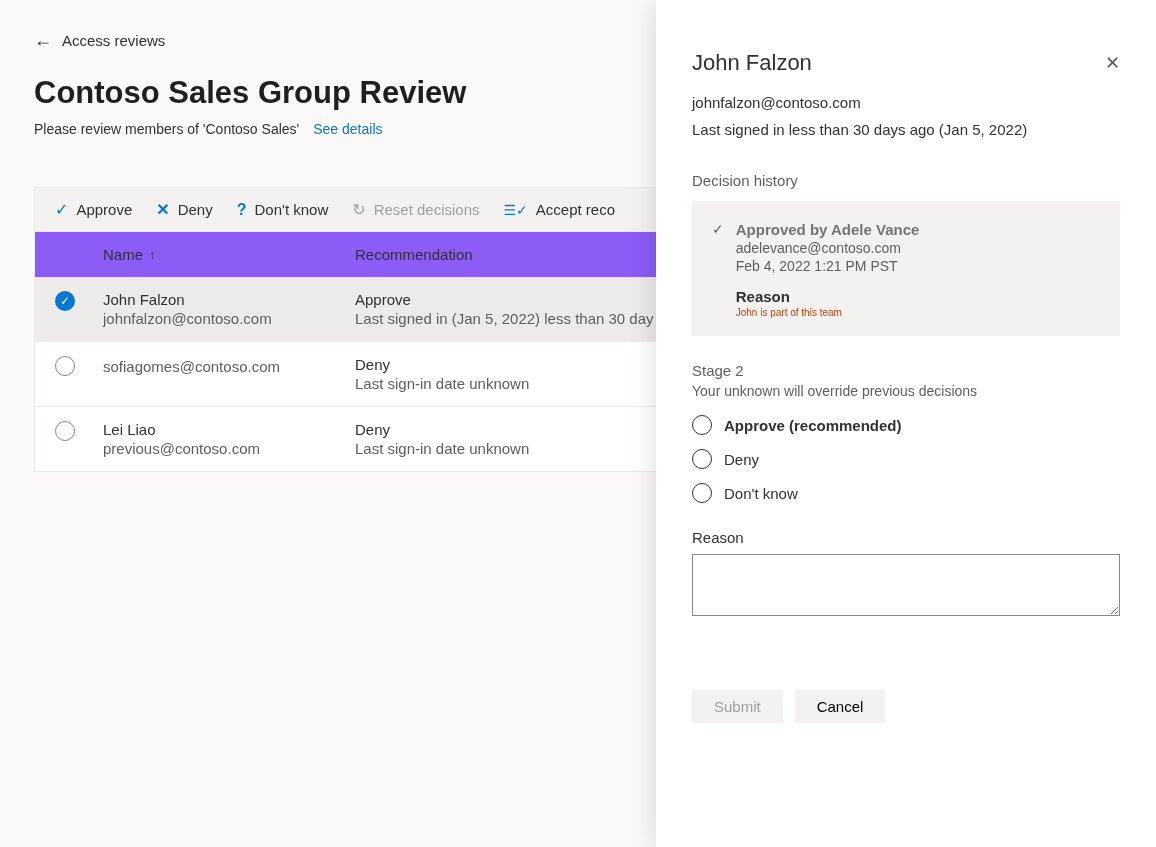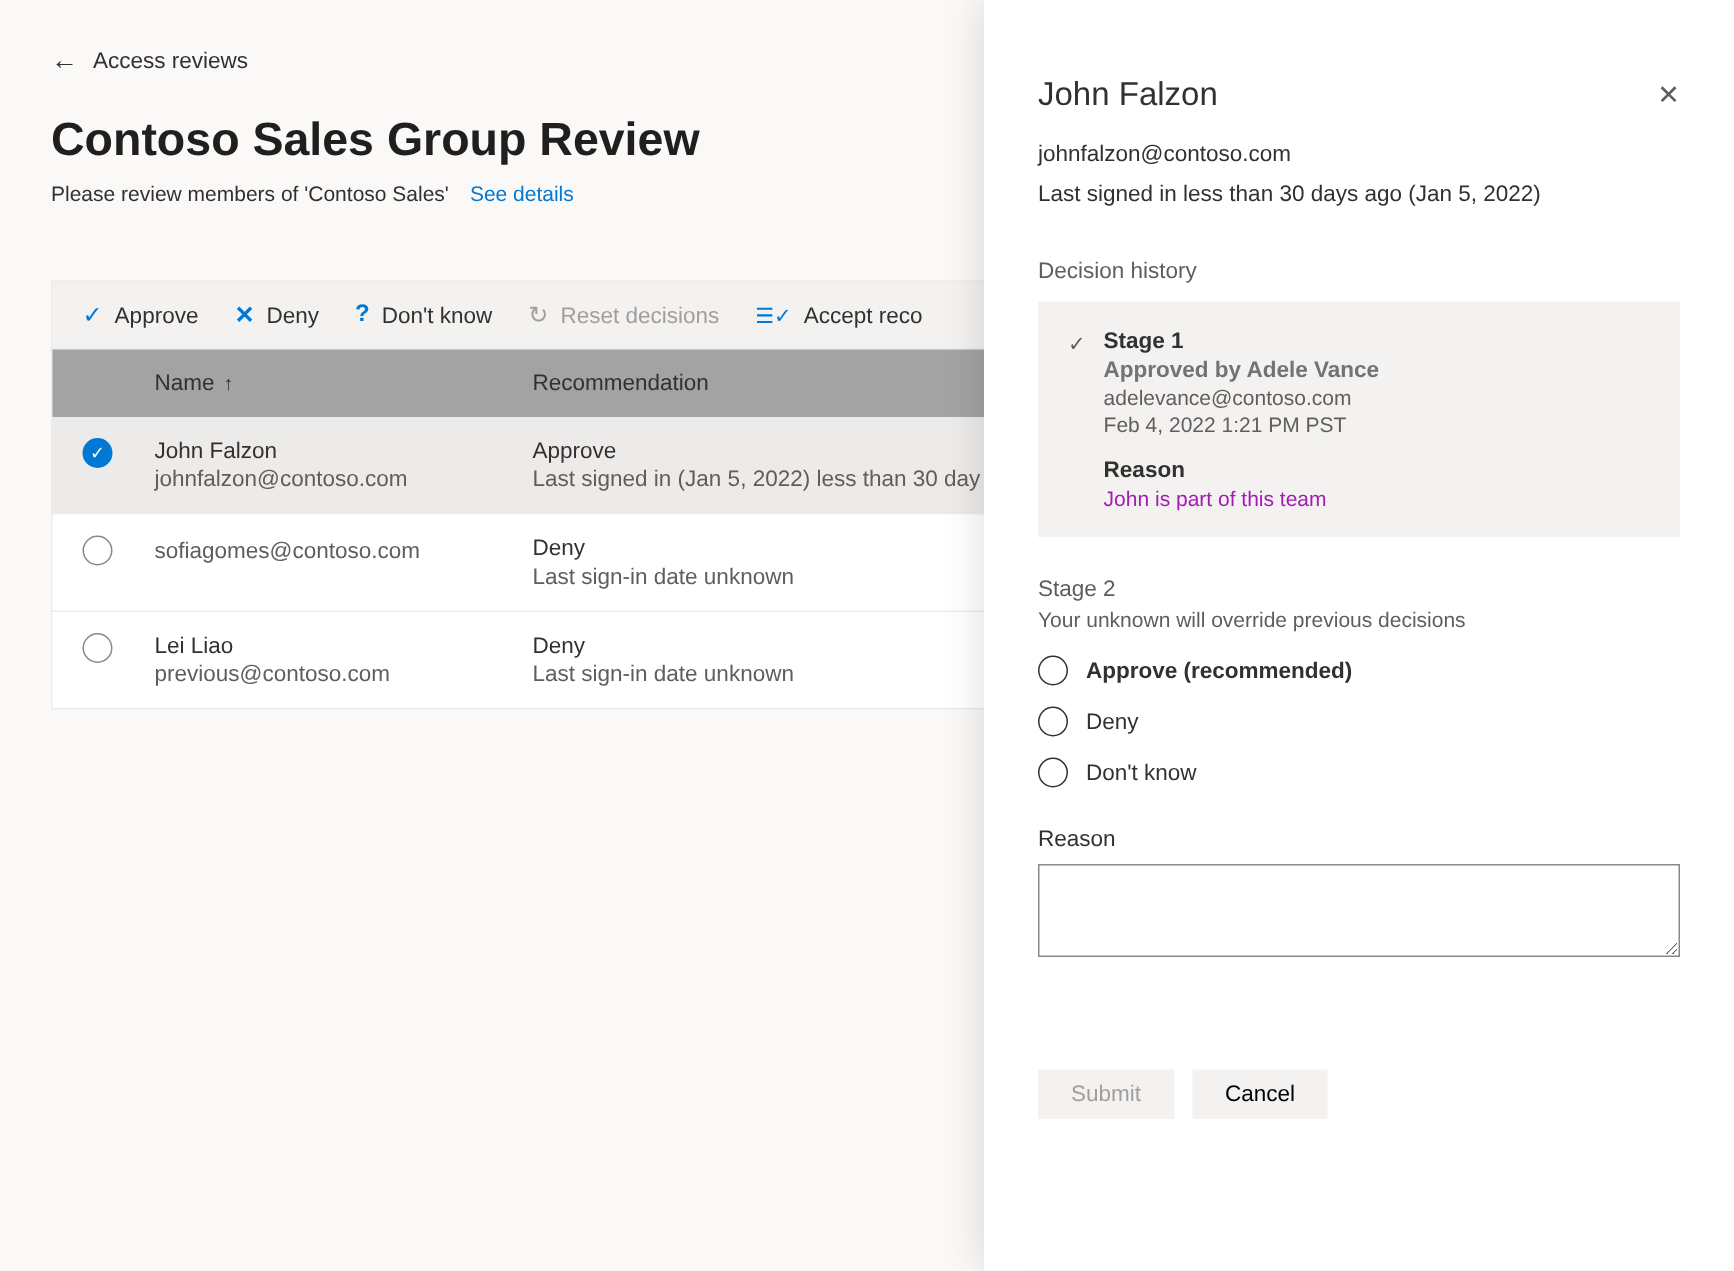--- a/index.html
+++ b/index.html
@@ -66,21 +66,21 @@
     }
     .toolbar-btn.disabled { color: #a19f9d; cursor: default; }
     .ico-check { color: #0078d4; font-size: 16px; }
     .ico-x { color: #0078d4; font-size: 16px; font-weight: 600; }
     .ico-q { color: #0078d4; font-size: 16px; font-weight: 600; }
     .ico-reset { color: #a19f9d; font-size: 16px; }
     .ico-list { color: #0078d4; font-size: 14px; }
     .table-header {
       display: flex;
       align-items: flex-start;
-      background: #a3a3a3;
+      background: #8b5cf6;
       border-left: 1px solid #edebe9;
       border-right: 1px solid #edebe9;
       padding: 14px 20px;
       font-size: 15px;
       font-weight: 400;
       color: #323130;
     }
     .col-check { width: 48px; flex-shrink: 0; }
     .col-name { width: 252px; flex-shrink: 0; display: flex; align-items: center; gap: 6px; }
     .col-rec { flex: 1; }
@@ -183,21 +183,21 @@
       color: #605e5c;
       font-size: 14px;
       margin-top: 2px;
       flex-shrink: 0;
     }
     .stage-body { flex: 1; }
     .stage-title { font-weight: 600; color: #323130; font-size: 15px; }
     .stage-line { font-weight: 600; color: #737373; font-size: 15px; margin-top: 2px; }
     .stage-sub { color: #605e5c; font-size: 14px; margin-top: 2px; }
     .stage-reason-label { font-weight: 600; color: #323130; font-size: 15px; margin-top: 14px; }
-    .stage-reason { color: #a21caf; font-size: 14px; margin-top: 2px; }
+    .stage-reason { color: #c2410c; font-size: 10px; margin-top: 2px; }
     .stage2-title {
       font-size: 15px;
       color: #605e5c;
       margin-bottom: 4px;
     }
     .stage2-sub {
       font-size: 14px;
       color: #605e5c;
       margin-bottom: 16px;
     }
@@ -345,21 +345,20 @@
   </div>
   <div class="panel-email">johnfalzon@contoso.com</div>
   <div class="panel-signin">Last signed in less than 30 days ago (Jan 5, 2022)</div>
 
   <div class="section-label">Decision history</div>
 
   <div class="history-block">
     <div class="stage-row">
       <div class="stage-check">✓</div>
       <div class="stage-body">
-        <div class="stage-title">Stage 1</div>
         <div class="stage-line">Approved by Adele Vance</div>
         <div class="stage-sub">adelevance@contoso.com</div>
         <div class="stage-sub">Feb 4, 2022 1:21 PM PST</div>
         <div class="stage-reason-label">Reason</div>
         <div class="stage-reason">John is part of this team</div>
       </div>
     </div>
   </div>
 
   <div class="stage2-title">Stage 2</div>

